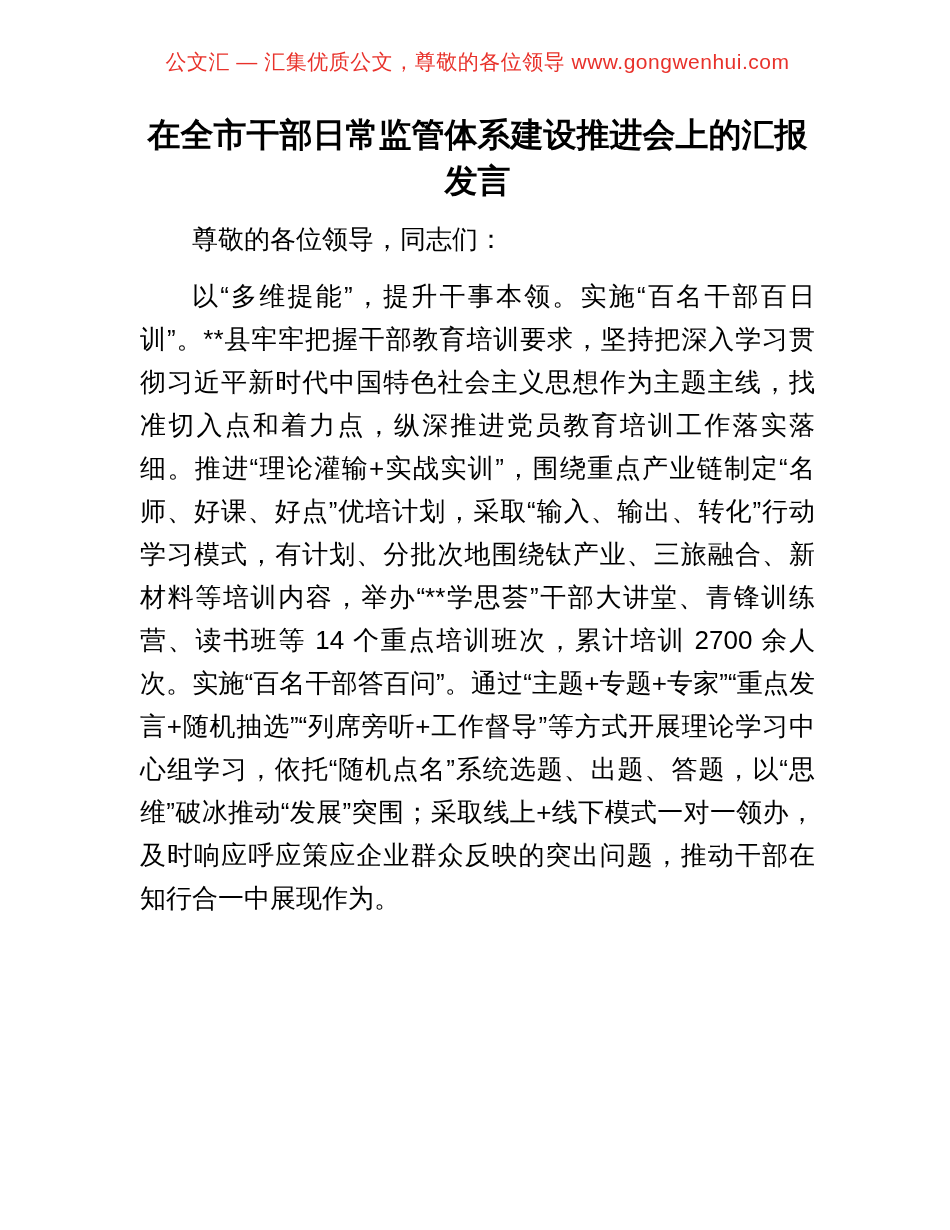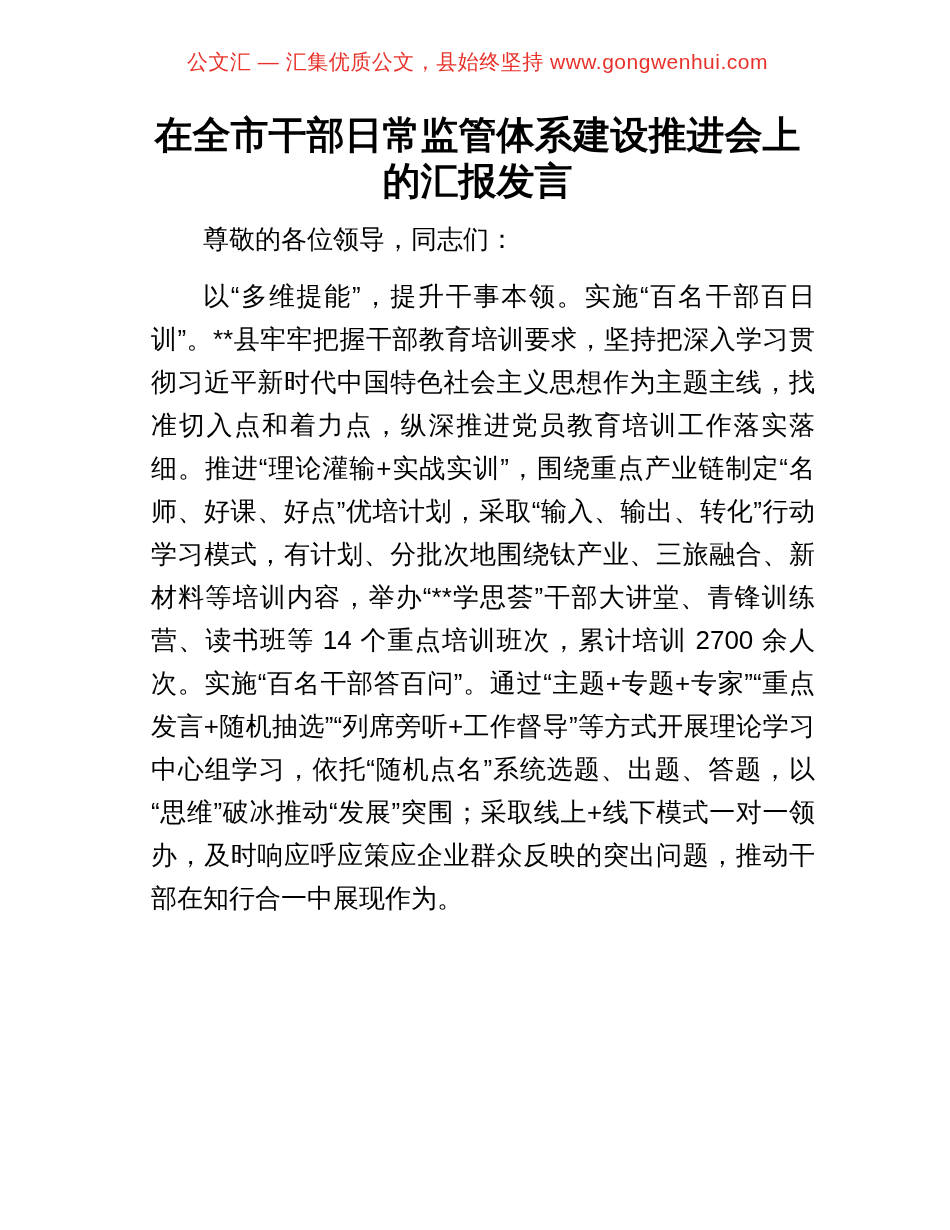--- a/index.html
+++ b/index.html
@@ -16,39 +16,39 @@
   .watermark {
     text-align: center;
     font-size: 21px;
     line-height: 28px;
     white-space: nowrap;
     letter-spacing: 0.5px;
   }
   .doc-title {
     margin: 36px 0 14px 0;
     text-align: center;
-    font-size: 38px;
+    font-size: 33px;
     font-weight: bold;
     line-height: 46px;
     color: #000000;
   }
   .doc-body { }
   .para {
-    margin: 0 0 14px 11px;
+    margin: 0 0 14px 0;
     font-size: 26px;
     line-height: 43px;
     text-indent: 2em;
     text-align: justify;
     text-justify: inter-ideograph;
     color: #000000;
   }
 </style>
 </head>
 <body style="background: rgb(255, 255, 255); color: rgb(0, 0, 0);">
 
-<div class="watermark" style="color: rgb(232, 49, 42);">公文汇 — 汇集优质公文，县始终坚持 www.gongwenhui.com</div>
+<div class="watermark" style="color: rgb(232, 49, 42);">公文汇 — 汇集优质公文，尊敬的各位领导 www.gongwenhui.com</div>
 
 <h1 class="doc-title">在全市干部日常监管体系建设推进会上的汇报发言</h1>
 
 <div class="doc-body">
     <p class="para">尊敬的各位领导，同志们：</p>
     <p class="para">以“多维提能”，提升干事本领。实施“百名干部百日训”。**县牢牢把握干部教育培训要求，坚持把深入学习贯彻习近平新时代中国特色社会主义思想作为主题主线，找准切入点和着力点，纵深推进党员教育培训工作落实落细。推进“理论灌输+实战实训”，围绕重点产业链制定“名师、好课、好点”优培计划，采取“输入、输出、转化”行动学习模式，有计划、分批次地围绕钛产业、三旅融合、新材料等培训内容，举办“**学思荟”干部大讲堂、青锋训练营、读书班等 14 个重点培训班次，累计培训 2700 余人次。实施“百名干部答百问”。通过“主题+专题+专家”“重点发言+随机抽选”“列席旁听+工作督导”等方式开展理论学习中心组学习，依托“随机点名”系统选题、出题、答题，以“思维”破冰推动“发展”突围；采取线上+线下模式一对一领办，及时响应呼应策应企业群众反映的突出问题，推动干部在知行合一中展现作为。</p>
   </div>
 
 </body></html>

